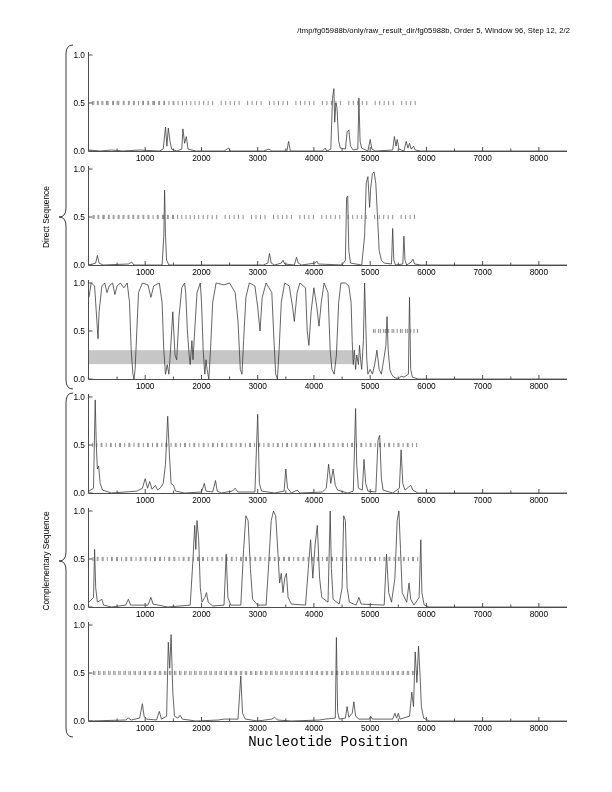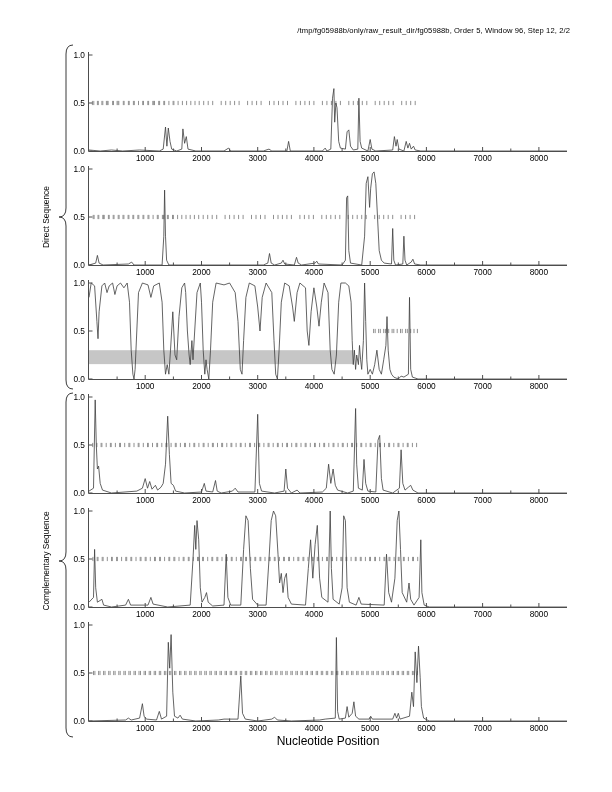--- a/index.html
+++ b/index.html
@@ -1,21 +1,21 @@
 <!DOCTYPE html>
 <html><head>
 <meta charset="utf-8">
 <style>
   html,body{margin:0;padding:0;background:#ffffff;}
   .page{position:relative;width:612px;height:792px;background:#ffffff;overflow:hidden;
         font-family:"Liberation Sans",sans-serif;color:#000;}
   .title{position:absolute;left:0;right:42px;top:26px;text-align:right;font-size:7.6px;letter-spacing:0.1px;}
   .vlabel{position:absolute;white-space:nowrap;font-size:8.4px;
           transform:translate(-50%,-50%) rotate(-90deg);}
-  .xlabel{position:absolute;left:328px;top:734px;transform:translateX(-50%);font-size:12px;}
+  .xlabel{position:absolute;left:328px;top:734px;transform:translateX(-50%);font-size:14px;font-family:Liberation Mono, monospace;}
   svg{position:absolute;left:0;top:0;}
   text{font-family:"Liberation Sans",sans-serif;}
 </style>
 </head>
 <body>
 
 <div class="page">
 
   <div class="title">/tmp/fg05988b/only/raw_result_dir/fg05988b, Order 5, Window 96, Step 12, 2/2</div>
 

